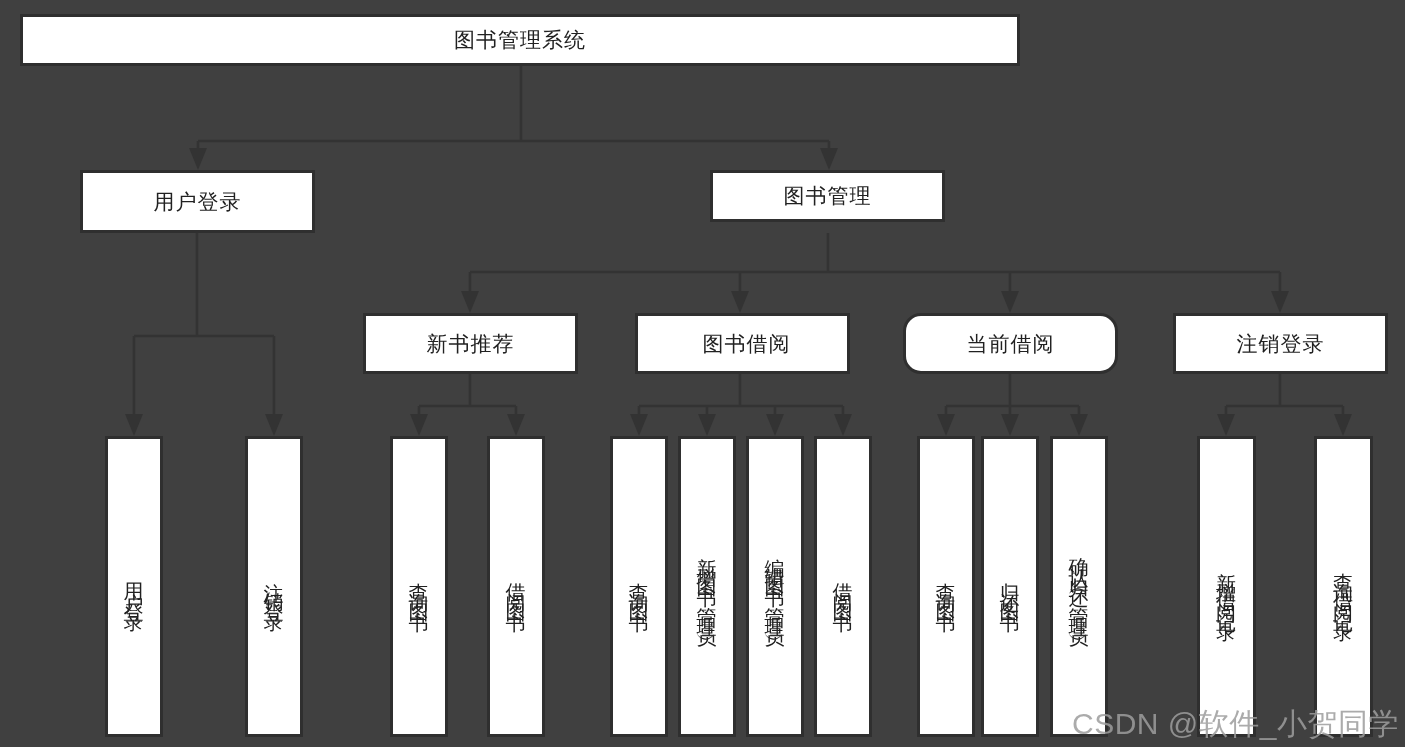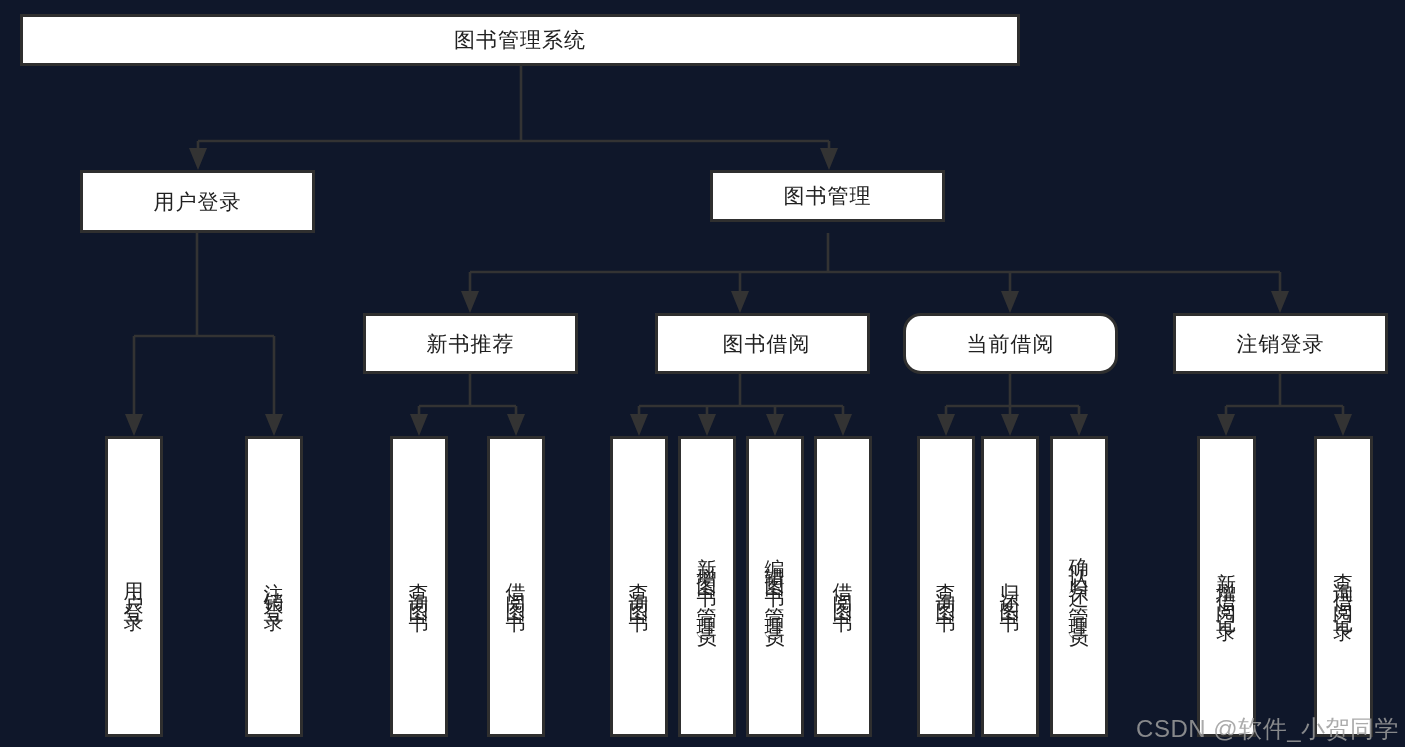--- a/index.html
+++ b/index.html
@@ -1,33 +1,33 @@
 <!DOCTYPE html>
 <html><head>
 <meta charset="utf-8">
 <style>
   html, body { margin:0; padding:0; background:#ffffff; }
   .canvas {
-    position:relative; width:1405px; height:747px; background:#0f172a;
+    position:relative; width:1405px; height:747px; background:#404040;
     font-family:"Liberation Sans","DejaVu Sans",sans-serif; overflow:hidden;
   }
   svg.wires { position:absolute; left:0; top:0; width:1405px; height:747px; }
   .node {
     position:absolute; box-sizing:border-box;
     border:3px solid #2f2f2f; background:#ffffff;
     display:flex; align-items:center; justify-content:center;
     color:#212121; font-size:21px; letter-spacing:1px; z-index:2;
   }
   .leaf span {
     writing-mode:vertical-rl; text-orientation:mixed;
     font-size:20px; letter-spacing:10px; line-height:1.1; color:#212121;
   }
   .watermark {
     position:absolute; right:6px; bottom:2px; z-index:5;
-    color:#9d9d9d; font-size:24px; letter-spacing:0.5px; opacity:0.85;
+    color:#9d9d9d; font-size:30px; letter-spacing:0.5px; opacity:0.85;
     white-space:nowrap;
   }
 </style>
 </head>
 <body>
 
 <div class="canvas">
 
   <svg class="wires" viewBox="0 0 1405 747" fill="none" stroke="#333333" stroke-width="2.6">
 
@@ -72,21 +72,21 @@
   <div class="node" style="left:80px;top:170px;width:235px;height:63px;">
     <span>用户登录</span>
   </div>
   <div class="node" style="left:710px;top:170px;width:235px;height:52px;">
     <span>图书管理</span>
   </div>
 
   <div class="node" style="left:363px;top:313px;width:215px;height:61px;">
     <span>新书推荐</span>
   </div>
-  <div class="node" style="left:655px;top:313px;width:215px;height:61px;padding-left:8px;">
+  <div class="node" style="left:635px;top:313px;width:215px;height:61px;padding-left:8px;">
     <span>图书借阅</span>
   </div>
   <div class="node" style="left:903px;top:313px;width:215px;height:61px;border-radius:18px;">
     <span>当前借阅</span>
   </div>
   <div class="node" style="left:1173px;top:313px;width:215px;height:61px;">
     <span>注销登录</span>
   </div>
 
   <div class="node leaf" style="left:105px;top:436px;width:58px;height:301px;">

